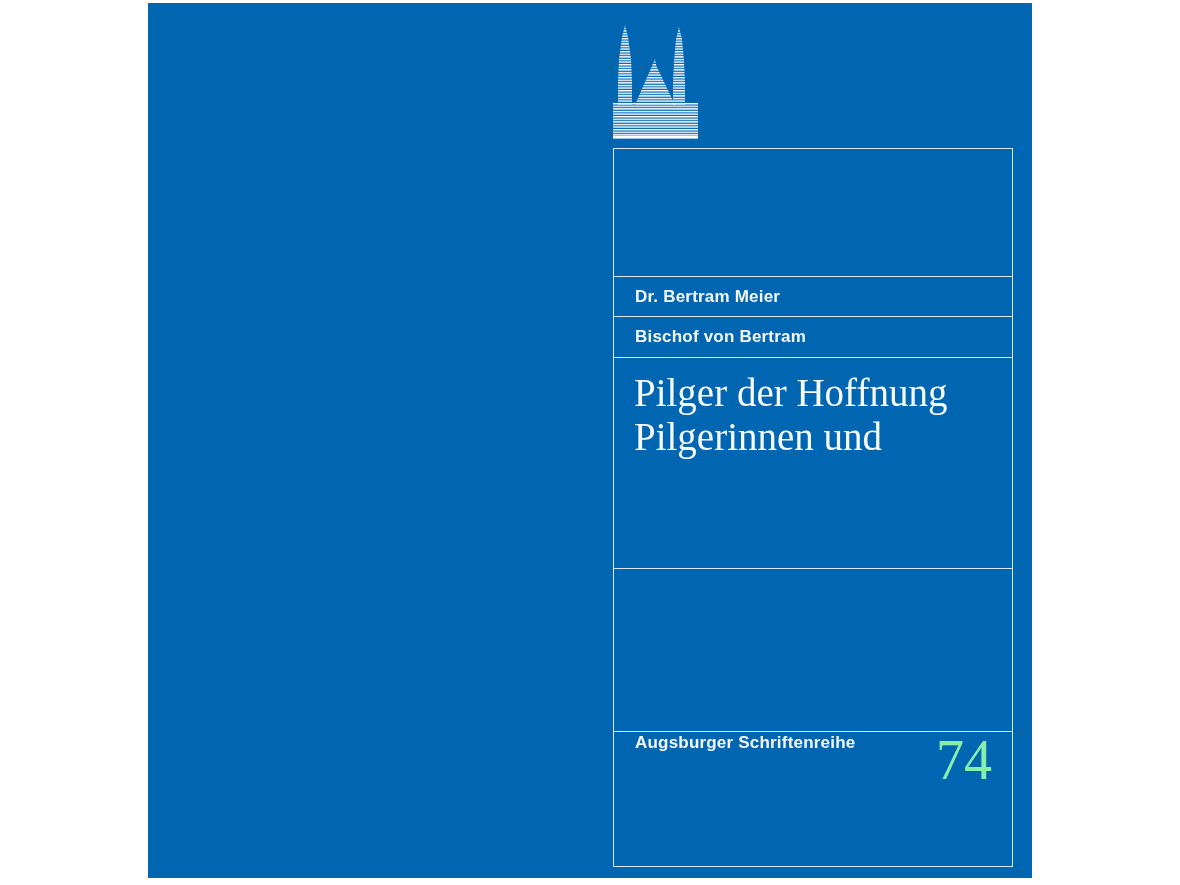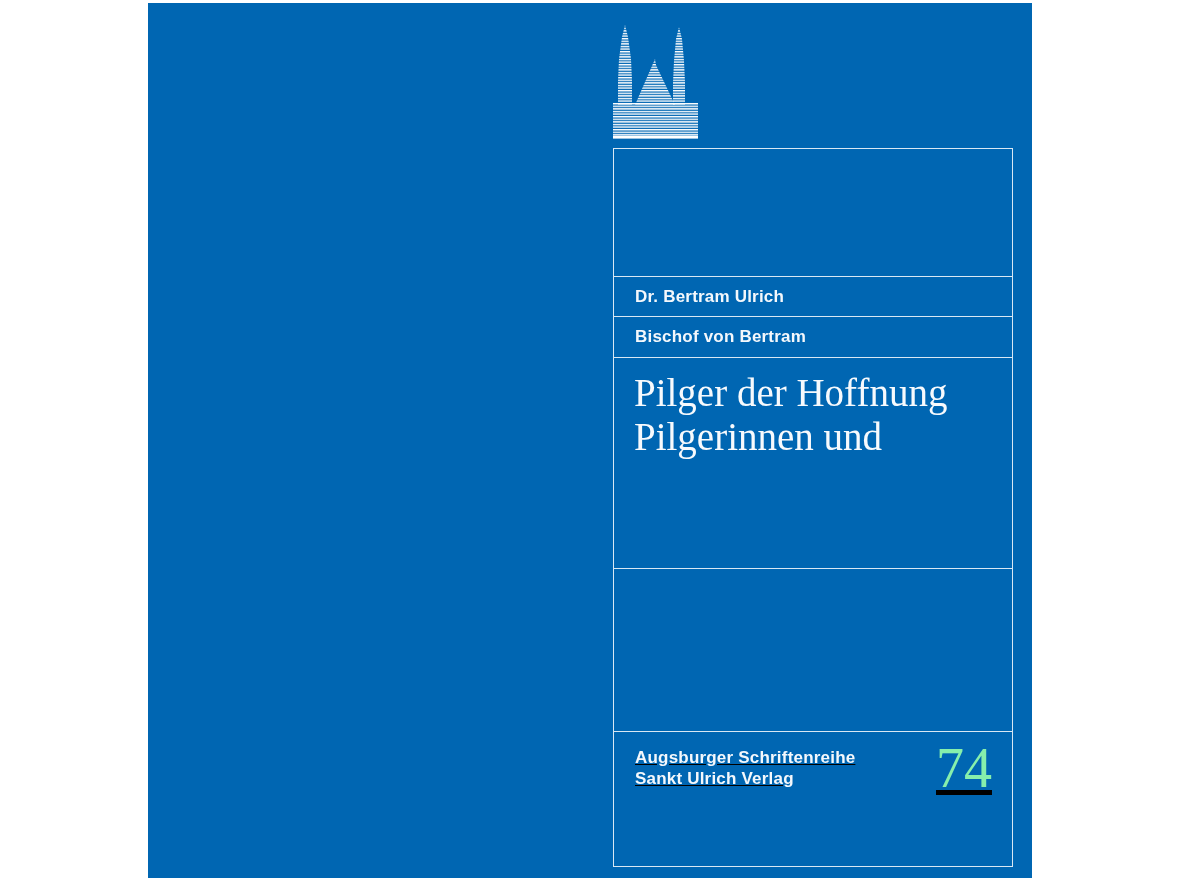--- a/index.html
+++ b/index.html
@@ -71,23 +71,21 @@
     padding: 13px 20px 0 20px;
     color: #f7fafd;
     font-family: "Liberation Serif", serif;
     font-size: 39px;
     line-height: 44px;
     font-weight: 400;
   }
   .row-footer {
     display: flex;
     justify-content: space-between;
-    align-items: center;
     padding: 0 20px 12px 21px;
-    text-decoration: underline;
   }
   .publisher-block {
     color: #f4f8fc;
     font-size: 17px;
     font-weight: 700;
     line-height: 21px;
     letter-spacing: 0.2px;
   }
   .volume {
     color: #86efac;
@@ -118,35 +116,34 @@
         <polygon points="42,34 43,40 62,80 22,80" fill="url(#stripes)"></polygon>
 
         <rect x="0" y="78" width="85" height="34" fill="url(#stripes)"></rect>
         <rect x="0" y="111" width="85" height="2.6" fill="#ffffff"></rect>
       </svg>
     </div>
 
     <div class="frame">
       <div class="row row-spacer-top bordered"></div>
 
-      <div class="row row-author bordered small-label">Dr. Bertram Ulrich</div>
+      <div class="row row-author bordered small-label">Dr. Bertram Meier</div>
 
       <div class="row row-role bordered small-label">Bischof von Bertram</div>
 
       <div class="row row-title bordered">
         <div>Pilger der Hoffnung</div>
         <div>Pilgerinnen und</div>
       </div>
 
 
       <div class="row row-spacer-mid bordered"></div>
 
       <div class="row row-footer">
         <div class="publisher-block">
           <div>Augsburger Schriftenreihe</div>
-          <div>Sankt Ulrich Verlag</div>
         </div>
         <div class="volume">74</div>
       </div>
     </div>
 
   </div>
 </div>
 
 </body></html>

